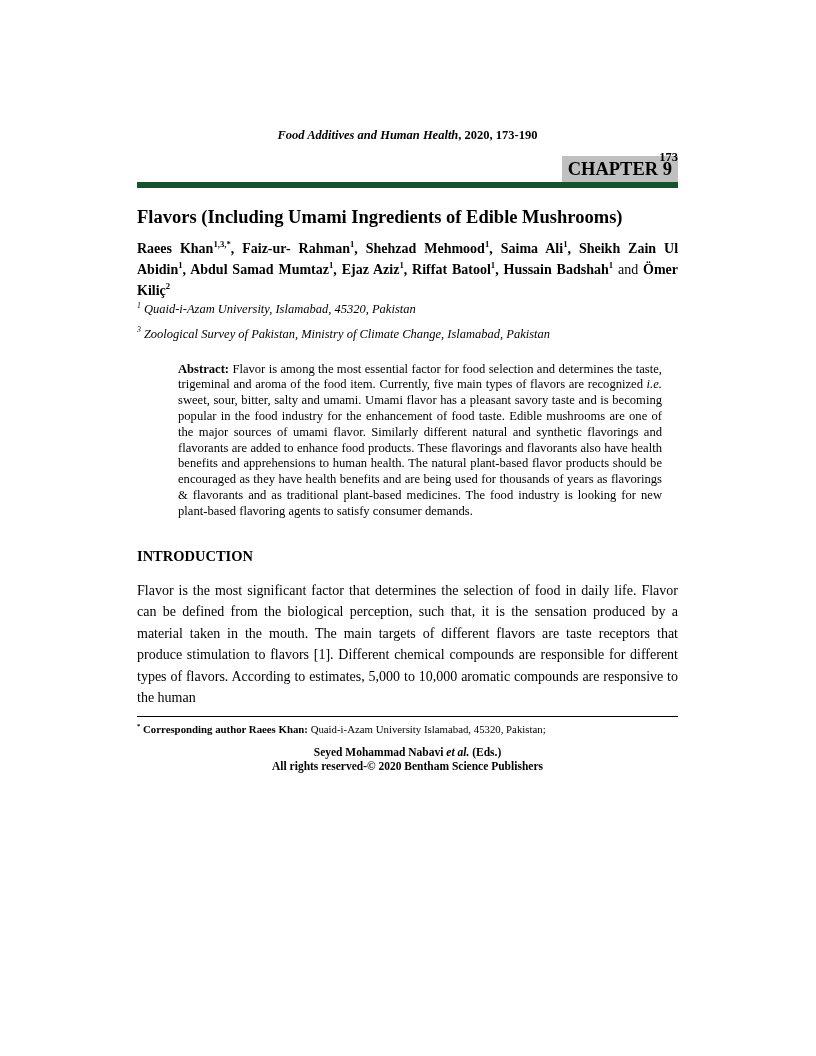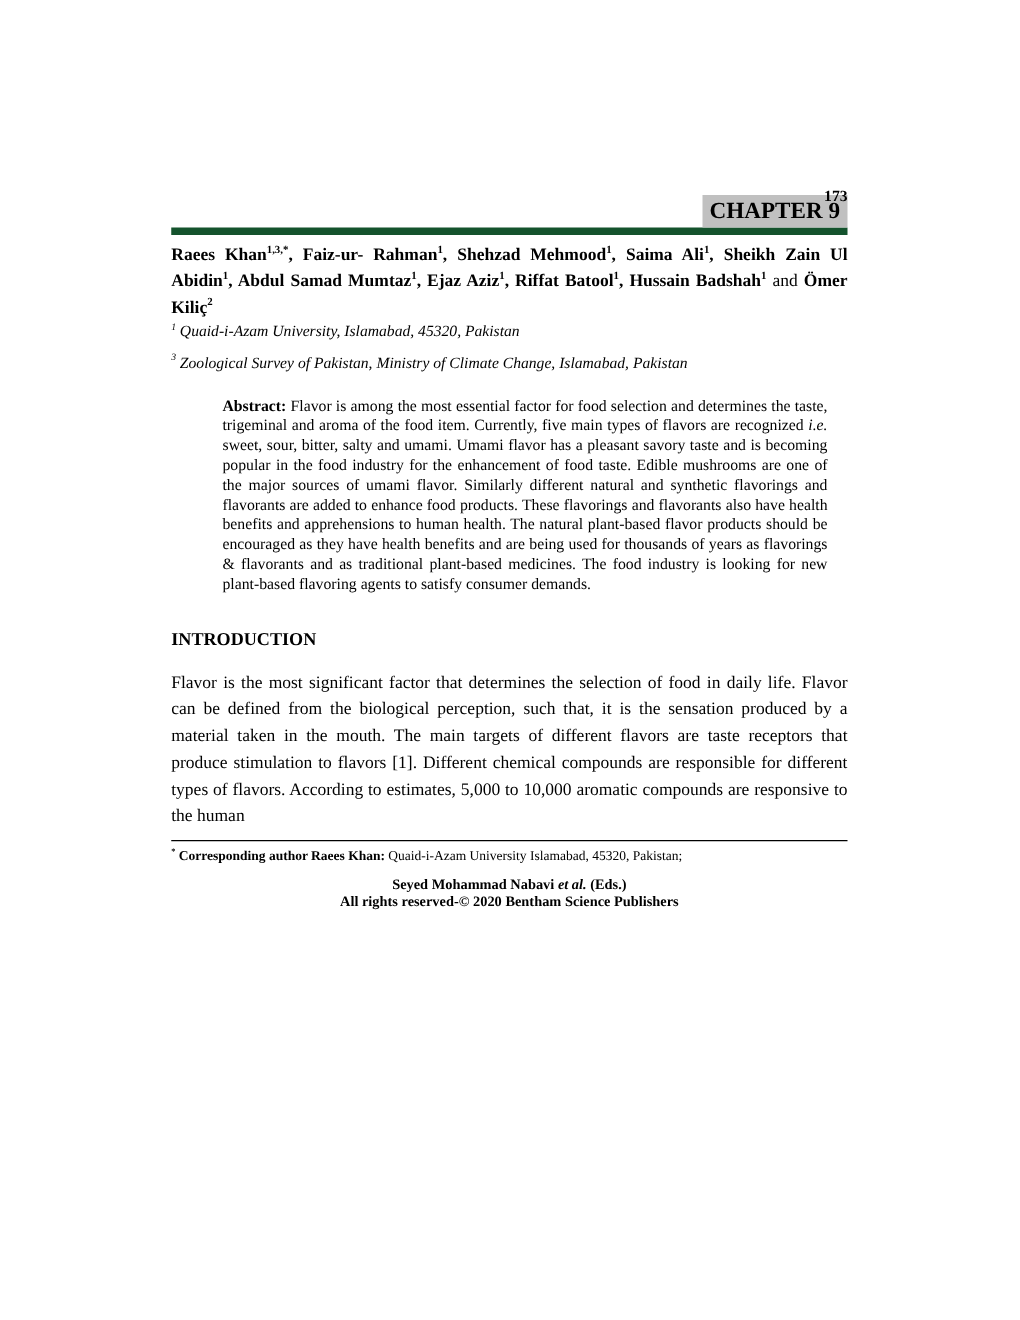--- a/index.html
+++ b/index.html
@@ -64,27 +64,29 @@
     margin-top: 9px; font-weight: bold; font-size: 11.5px;
     line-height: 14.5px; text-align: center;
   }
 </style>
 </head>
 <body>
 
 <div class="content">
 
   <div class="running-head">
+    <span><span class="journal">Food Additives and Human Health</span><span>, 2020, 173-190</span></span>
     <span class="pagenum">173</span>
   </div>
 
   <div class="chapter-row">
     <span class="chapter-badge" style="background: rgb(192, 192, 192);">CHAPTER 9</span>
   </div>
 
+  <p class="title">Flavors (Including Umami Ingredients of Edible Mushrooms)</p>
 
   <p class="authors"><span class="b">Raees Khan</span><sup class="b">1,3,*</sup><span class="b">, </span><span class="b">Faiz-ur- Rahman</span><sup class="b">1</sup><span class="b">, </span><span class="b">Shehzad Mehmood</span><sup class="b">1</sup><span class="b">, </span><span class="b">Saima Ali</span><sup class="b">1</sup><span class="b">, </span><span class="b">Sheikh Zain Ul Abidin</span><sup class="b">1</sup><span class="b">, </span><span class="b">Abdul Samad Mumtaz</span><sup class="b">1</sup><span class="b">, </span><span class="b">Ejaz Aziz</span><sup class="b">1</sup><span class="b">, </span><span class="b">Riffat Batool</span><sup class="b">1</sup><span class="b">, </span><span class="b">Hussain Badshah</span><sup class="b">1</sup><span> and </span><span class="b">Ömer Kiliç</span><sup class="b">2</sup></p>
 
   <div class="affiliations">
     <p class="affiliation"><sup>1</sup><span>Quaid-i-Azam University, Islamabad, 45320, Pakistan</span></p>
     <p class="affiliation"><sup>3</sup><span>Zoological Survey of Pakistan, Ministry of Climate Change, Islamabad, Pakistan</span></p>
   </div>
 
   <p class="abstract"><span class="b">Abstract:</span><span> Flavor is among the most essential factor for food selection and determines the taste, trigeminal and aroma of the food item. Currently, five main types of flavors are recognized </span><span class="i">i.e.</span><span> sweet, sour, bitter, salty and umami. Umami flavor has a pleasant savory taste and is becoming popular in the food industry for the enhancement of food taste. Edible mushrooms are one of the major sources of umami flavor. Similarly different natural and synthetic flavorings and flavorants are added to enhance food products. These flavorings and flavorants also have health benefits and apprehensions to human health. The natural plant-based flavor products should be encouraged as they have health benefits and are being used for thousands of years as flavorings &amp; flavorants and as traditional plant-based medicines. The food industry is looking for new plant-based flavoring agents to satisfy consumer demands.</span></p>
 

